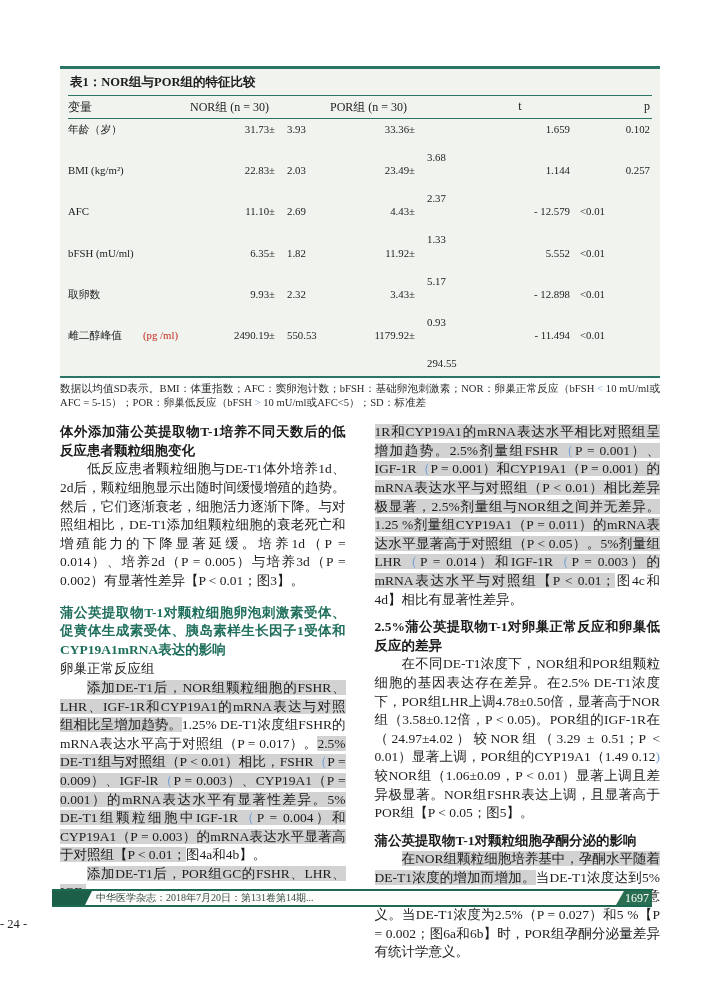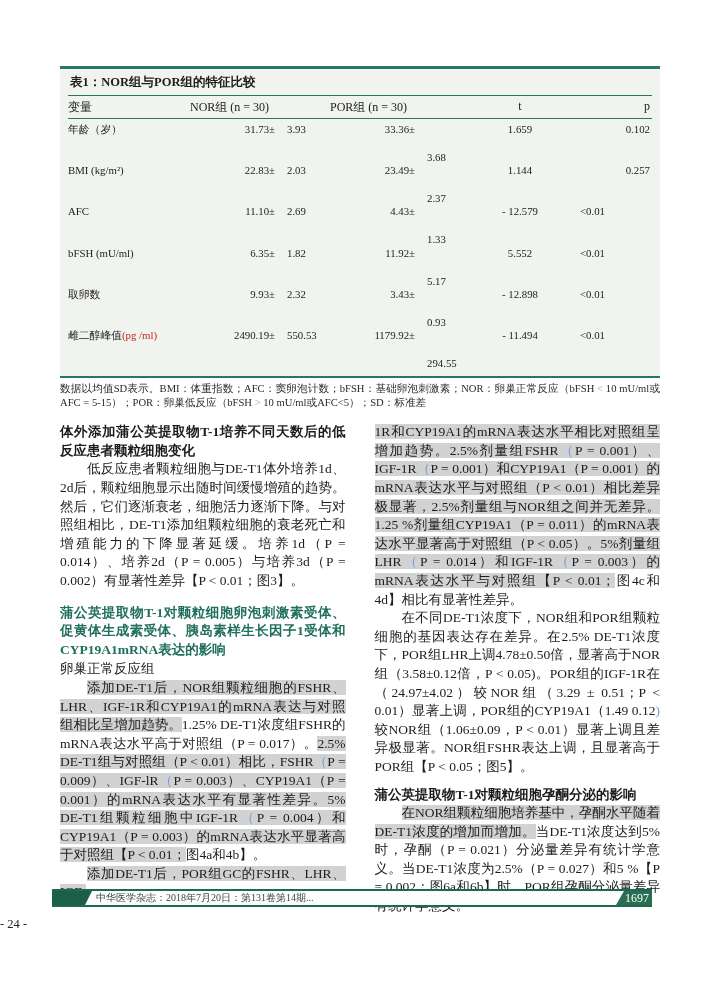--- a/index.html
+++ b/index.html
@@ -24,24 +24,24 @@
   .h-por{width:140px;}
   .h-t{width:100px;text-align:center;}
   .h-p{flex:1;text-align:right;padding-right:2px;}
   .rows{padding:4px 0 6px;}
   .trow{display:flex;font-size:10.8px;line-height:13.2px;}
   .c-label{width:122px;}
   .c-norm{width:85px;text-align:right;}
   .c-norsd{width:55px;padding-left:12px;box-sizing:border-box;}
   .c-porm{width:85px;text-align:right;}
   .c-porsd{width:55px;padding-left:12px;box-sizing:border-box;margin-top:28px;}
-  .c-t{width:100px;text-align:center;}
+  .c-t{width:100px;text-align:right;}
   .c-sig{width:45px;padding-left:10px;box-sizing:border-box;}
   .c-p{width:37px;text-align:right;padding-right:2px;box-sizing:border-box;}
-  .red{color:#c42a1c;}
+  .red{color:#c42a1c;padding-left:21px;}
 
   .footnote{font-size:10.6px;line-height:14px;margin-top:4px;color:#2a2a2a;text-align:justify;}
 
   
   .cols{display:flex;gap:29px;margin-top:13px;}
   .col{width:293px;font-size:13.5px;line-height:18.6px;text-align:justify;}
   .hd{font-weight:bold;margin:0;}
   .hd-teal{color:#1f6f5c;}
   .mt{margin-top:13px;}
   .mt-s{margin-top:9px;}
@@ -151,20 +151,21 @@
     <div class="col">
       <p class="hd">体外添加蒲公英提取物T-1培养不同天数后的低反应患者颗粒细胞变化</p>
       <p class="para"><span>低反应患者颗粒细胞与DE-T1体外培养1d、2d后，颗粒细胞显示出随时间缓慢增殖的趋势。然后，它们逐渐衰老，细胞活力逐渐下降。与对照组相比，DE-T1添加组颗粒细胞的衰老死亡和增殖能力的下降显著延缓。培养1d（P = 0.014）、培养2d（P = 0.005）与培养3d（P = 0.002）有显著性差异【P &lt; 0.01；图3】。</span></p>
       <p class="hd hd-teal mt">蒲公英提取物T-1对颗粒细胞卵泡刺激素受体、促黄体生成素受体、胰岛素样生长因子1受体和CYP19A1mRNA表达的影响</p>
       <p class="sub">卵巢正常反应组</p>
       <p class="para"><span class="hl">添加DE-T1后，NOR组颗粒细胞的FSHR、LHR、IGF-1R和CYP19A1的mRNA表达与对照组相比呈增加趋势。</span><span>1.25% DE-T1浓度组FSHR的mRNA表达水平高于对照组（P = 0.017）。</span><span class="hl">2.5% DE-T1组与对照组（P &lt; 0.01）相比，FSHR</span><span class="hl blue">（</span><span class="hl">P = 0.009）、IGF-lR</span><span class="hl blue">（</span><span class="hl">P = 0.003）、CYP19A1（P = 0.001）的mRNA表达水平有显著性差异。5% DE-T1组颗粒细胞中IGF-1R</span><span class="hl blue">（</span><span class="hl">P = 0.004）和CYP19A1（P = 0.003）的mRNA表达水平显著高于对照组【P &lt; 0.01；</span><span>图4a和4b】。</span></p>
       <p class="para"><span class="hl">添加DE-T1后，POR组GC的FSHR、LHR、IGF-</span></p>
     </div>
     <div class="col">
       <p class="para-cont"><span class="hl">1R和CYP19A1的mRNA表达水平相比对照组呈增加趋势。2.5%剂量组FSHR</span><span class="hl blue">（</span><span class="hl">P = 0.001）、IGF-1R</span><span class="hl blue">（</span><span class="hl">P = 0.001）和CYP19A1（P = 0.001）的mRNA表达水平与对照组（P &lt; 0.01）相比差异极显著，2.5%剂量组与NOR组之间并无差异。1.25 %剂量组CYP19A1（P = 0.011）的mRNA表达水平显著高于对照组（P &lt; 0.05）。5%剂量组LHR</span><span class="hl blue">（</span><span class="hl">P = 0.014）和IGF-1R</span><span class="hl blue">（</span><span class="hl">P = 0.003）的mRNA表达水平与对照组【P &lt; 0.01；</span><span>图4c和4d】相比有显著性差异。</span></p>
+      <p class="hd mt-s">2.5%蒲公英提取物T-1对卵巢正常反应和卵巢低反应的差异</p>
       <p class="para"><span>在不同DE-T1浓度下，NOR组和POR组颗粒细胞的基因表达存在差异。在2.5% DE-T1浓度下，POR组LHR上调4.78±0.50倍，显著高于NOR组（3.58±0.12倍，P &lt; 0.05)。POR组的IGF-1R在（24.97±4.02）较NOR组（3.29 ± 0.51；P &lt; 0.01）显著上调，POR组的CYP19A1（1.49 0.12</span><span class="blue">)</span><span>较NOR组（1.06±0.09，P &lt; 0.01）显著上调且差异极显著。NOR组FSHR表达上调，且显著高于POR组【P &lt; 0.05；图5】。</span></p>
       <p class="hd mt-s">蒲公英提取物T-1对颗粒细胞孕酮分泌的影响</p>
       <p class="para"><span class="hl">在NOR组颗粒细胞培养基中，孕酮水平随着DE-T1浓度的增加而增加。</span><span>当DE-T1浓度达到5%时，孕酮（P = 0.021）分泌量差异有统计学意义。当DE-T1浓度为2.5%（P = 0.027）和5 %【P = 0.002；图6a和6b】时，POR组孕酮分泌量差异有统计学意义。</span></p>
     </div>
   </div>
 </div>
 
 <div class="footer">
   <div class="footer-bar">
     <span class="f-block-left"></span>

